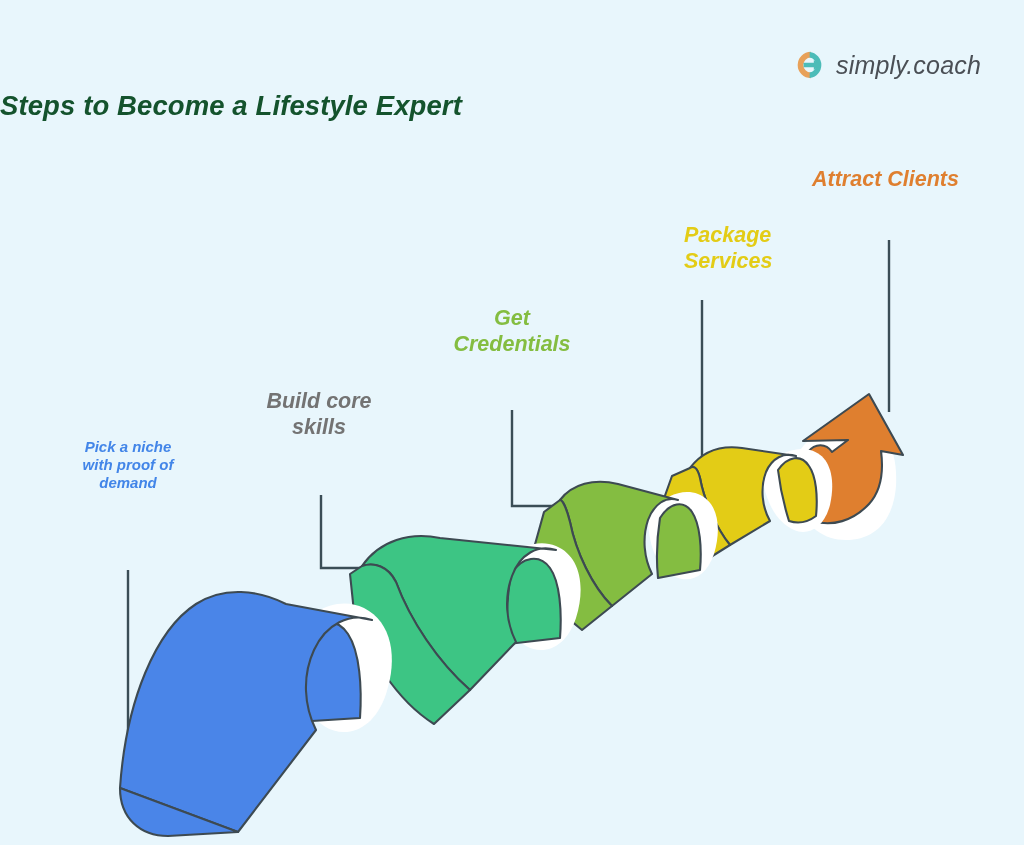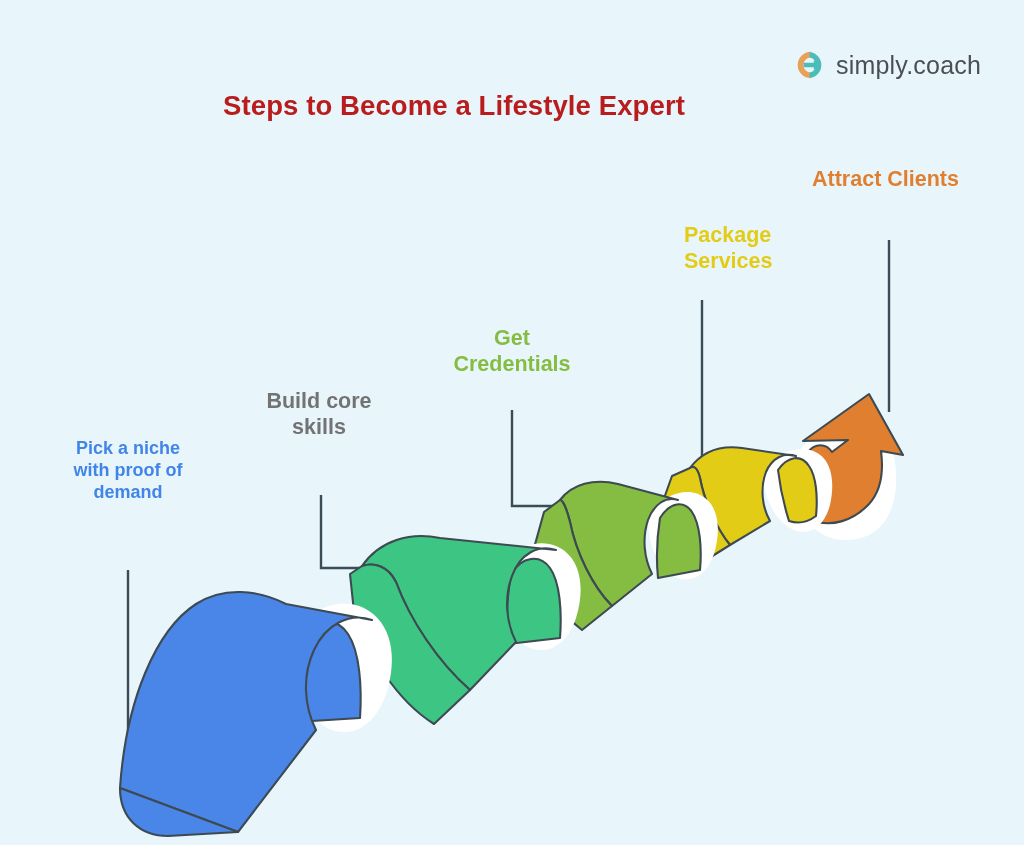--- a/index.html
+++ b/index.html
@@ -13,20 +13,21 @@
     background: #e8f6fc;
     font-family: "Liberation Sans", sans-serif;
     overflow: hidden;
     position: relative;
   }
   #page {
     position: relative;
     width: 1024px;
     height: 845px;
     background: #e8f6fc;
+    font-style: italic;
   }
 
   
   #logo {
     position: absolute;
     left: 793px;
     top: 48px;
     display: flex;
     align-items: center;
     gap: 9px;
@@ -44,24 +45,23 @@
     white-space: nowrap;
     line-height: 1;
   }
 
   
   #title {
     position: absolute;
     left: 0;
     top: 90px;
     width: 908px;
-    text-align: center;
     font-size: 27.5px;
     font-weight: bold;
-    color: #b91c1c;
+    color: #14532d;
     letter-spacing: 0.1px;
   }
 
   
   #stage {
     position: absolute;
     left: 0;
     top: 0;
     width: 1024px;
     height: 845px;
@@ -69,21 +69,21 @@
 
   
   .step-label {
     position: absolute;
     font-weight: bold;
     line-height: 1.21;
     white-space: pre-line;
   }
   .step-label.s1 {
     left: 42px;  top: 438px;  width: 172px;
-    text-align: center; font-size: 18px; color: #4285e8;
+    text-align: center; font-size: 15px; color: #4285e8;
   }
   .step-label.s2 {
     left: 239px; top: 388px;  width: 160px;
     text-align: center; font-size: 21.5px; color: #3cc486;
   }
   .step-label.s3 {
     left: 430px; top: 305px;  width: 164px;
     text-align: center; font-size: 21.5px; color: #84bd41;
   }
   .step-label.s4 {
@@ -248,21 +248,21 @@
 
   </svg>
 
   <div class="step-label s1" style="color: rgb(66, 133, 232);">Pick a niche
 with proof of
 demand</div>
 
   <div class="step-label s2" style="color: #737373;">Build core
 skills</div>
 
-  <div class="step-label s3" style="color: rgb(132, 189, 65); margin-top: 20px;">Get
+  <div class="step-label s3" style="color: rgb(132, 189, 65);">Get
 Credentials</div>
 
   <div class="step-label s4" style="color: rgb(227, 204, 22); margin-left: 34px;">Package
 Services</div>
 
   <div class="step-label s5" style="color: rgb(223, 127, 47);">Attract Clients</div>
 
 </div>
 
 </body></html>

